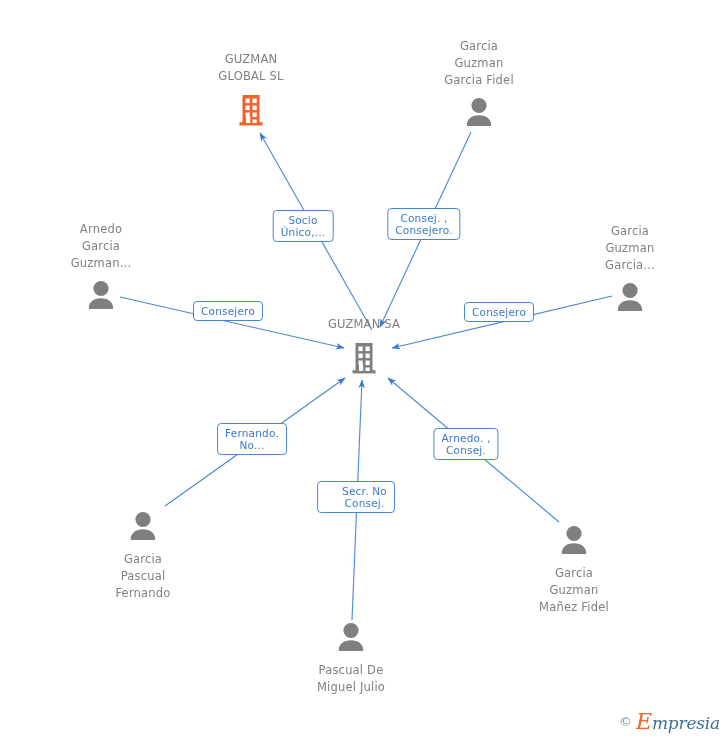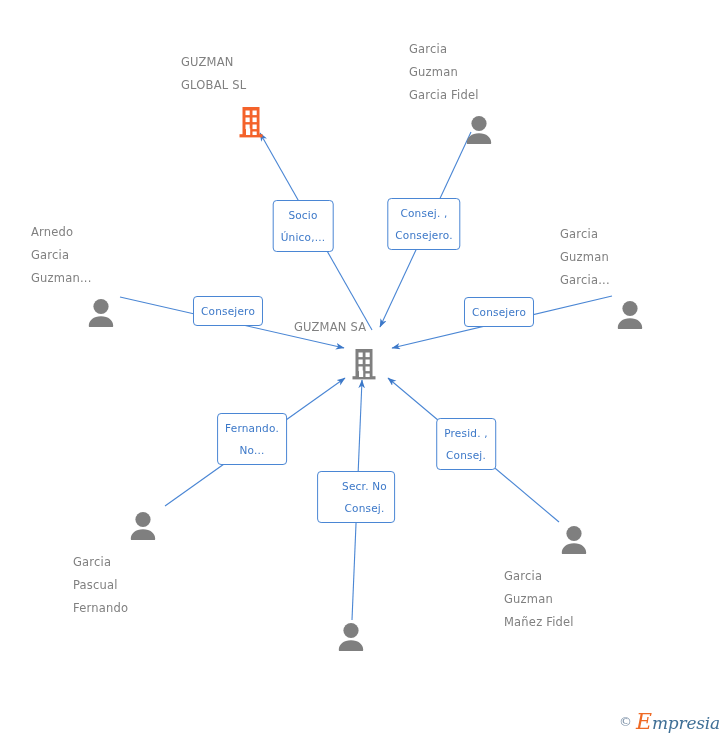--- a/index.html
+++ b/index.html
@@ -18,22 +18,22 @@
   }
   #edges-layer {
     position: absolute;
     left: 0; top: 0;
     width: 728px; height: 740px;
   }
   .node {
     position: absolute;
     width: 140px;
     margin-left: -70px;
-    text-align: left;
-    line-height: 23px;
+    text-align: center;
+    line-height: 17px;
   }
   .node-label {
     font-size: 11.5px;
     color: #808080;
     letter-spacing: 0.2px;
     white-space: pre-line;
   }
   .node-label.company-label { color: #808080; }
   .node-icon {
     display: block;
@@ -44,21 +44,21 @@
   .node.label-top .node-label { margin-bottom: 4px; }
   .node.label-bottom .node-label { margin-top: 4px; }
 
   .edge-label {
     position: absolute;
     border: 1.2px solid #4a86d4;
     border-radius: 4px;
     background: #ffffff;
     color: #3c78c8;
     font-size: 10.5px;
-    line-height: 22px;
+    line-height: 12px;
     text-align: center;
     padding: 3px 7px;
     white-space: pre-line;
     transform: translate(-50%, -50%);
     letter-spacing: 0.2px;
   }
   #watermark {
     position: absolute;
     right: 8px;
     bottom: 8px;
@@ -197,34 +197,36 @@
 Guzman
 Mañez Fidel</div>
       </div>
       <div class="node label-bottom" style="left: 351px; top: 618px;">
         <div>
           <svg class="node-icon" viewBox="0 0 40 40">
             <circle cx="20" cy="12.5" r="7.6" fill="#7f7f7f"></circle>
             <path d="M20 22.2c-7.4 0-12.2 4.1-12.2 9.6 0 0.9 0.2 1.2 1 1.2h22.4c0.8 0 1-0.3 1-1.2 0-5.5-4.8-9.6-12.2-9.6z" fill="#7f7f7f"></path>
           </svg>
         </div>
+        <div class="node-label">Pascual De
+Miguel Julio</div>
       </div>
     </div>
   <div id="edge-labels-layer">
       <div class="edge-label" style="left: 303px; top: 226px;">Socio
 Único,...</div>
       <div class="edge-label" style="left: 424px; top: 224px;">Consej. ,
 Consejero.</div>
       <div class="edge-label" style="left: 228px; top: 311px;">Consejero</div>
       <div class="edge-label" style="left: 499px; top: 312px;">Consejero</div>
       <div class="edge-label" style="left: 252px; top: 439px;">Fernando.
 No...</div>
       <div class="edge-label" style="left: 356px; top: 497px; padding-left: 24px;">Secr. No
 Consej.</div>
-      <div class="edge-label" style="left: 466px; top: 444px;">Presid. ,
+      <div class="edge-label" style="left: 466px; top: 444px;">Arnedo. ,
 Consej.</div>
     </div>
 
   <div id="watermark">
     <span class="copy">©</span>
     <span class="brand"><span class="cap">E</span><span>mpresia</span></span>
   </div>
 
 </div>
 

